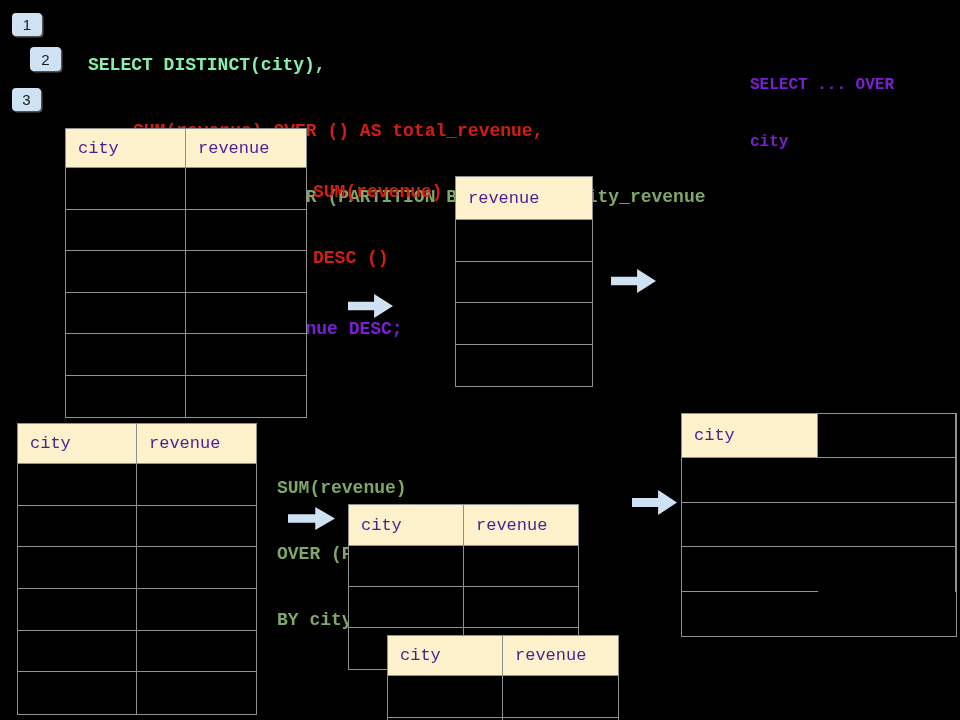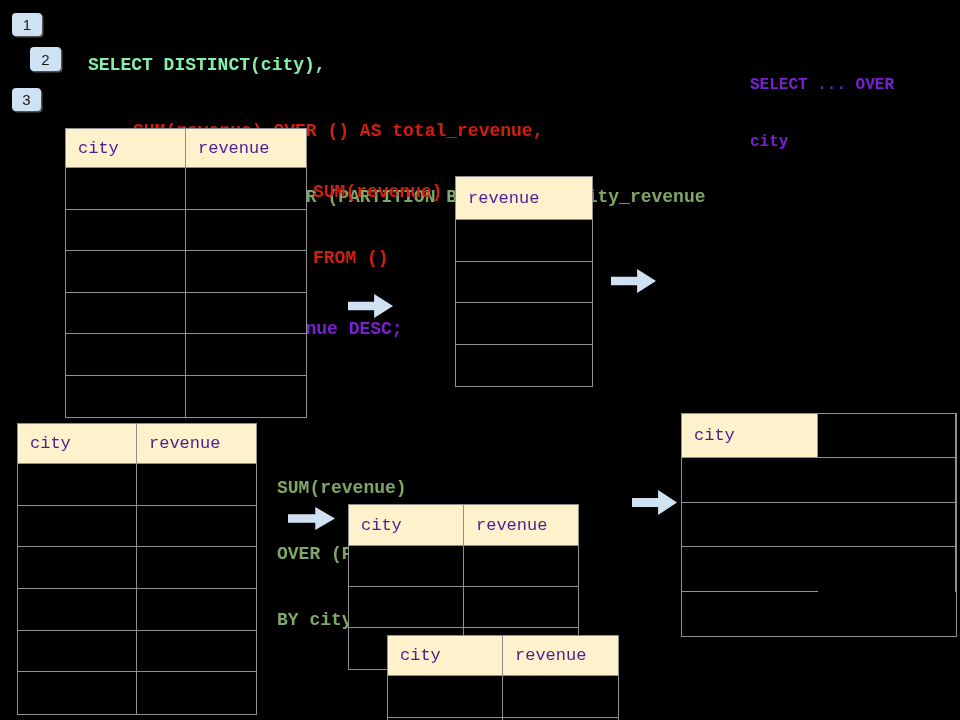--- a/index.html
+++ b/index.html
@@ -68,21 +68,21 @@
   <div class="ind2" style="color: rgb(122, 32, 210);">ORDER by city_revenue DESC;</div>
 </div>
 
 <div class="side-note mono" style="color: rgb(122, 32, 210);">
   <div>SELECT ... OVER</div>
   <div>city</div>
 </div>
 
 <div class="annot mono annot-total" style="color: rgb(210, 31, 16);">
   <div>SUM(revenue)</div>
-  <div>FROM ()</div>
+  <div>DESC ()</div>
 </div>
 
 <div class="annot mono annot-partition" style="color: rgb(126, 167, 104);">
   <div>SUM(revenue)</div>
   <div>OVER (PARTITION</div>
   <div>BY city)</div>
 </div>
 
 <div class="tbl t1">
     <div class="th" style="background: rgb(253, 242, 204);">city</div>

